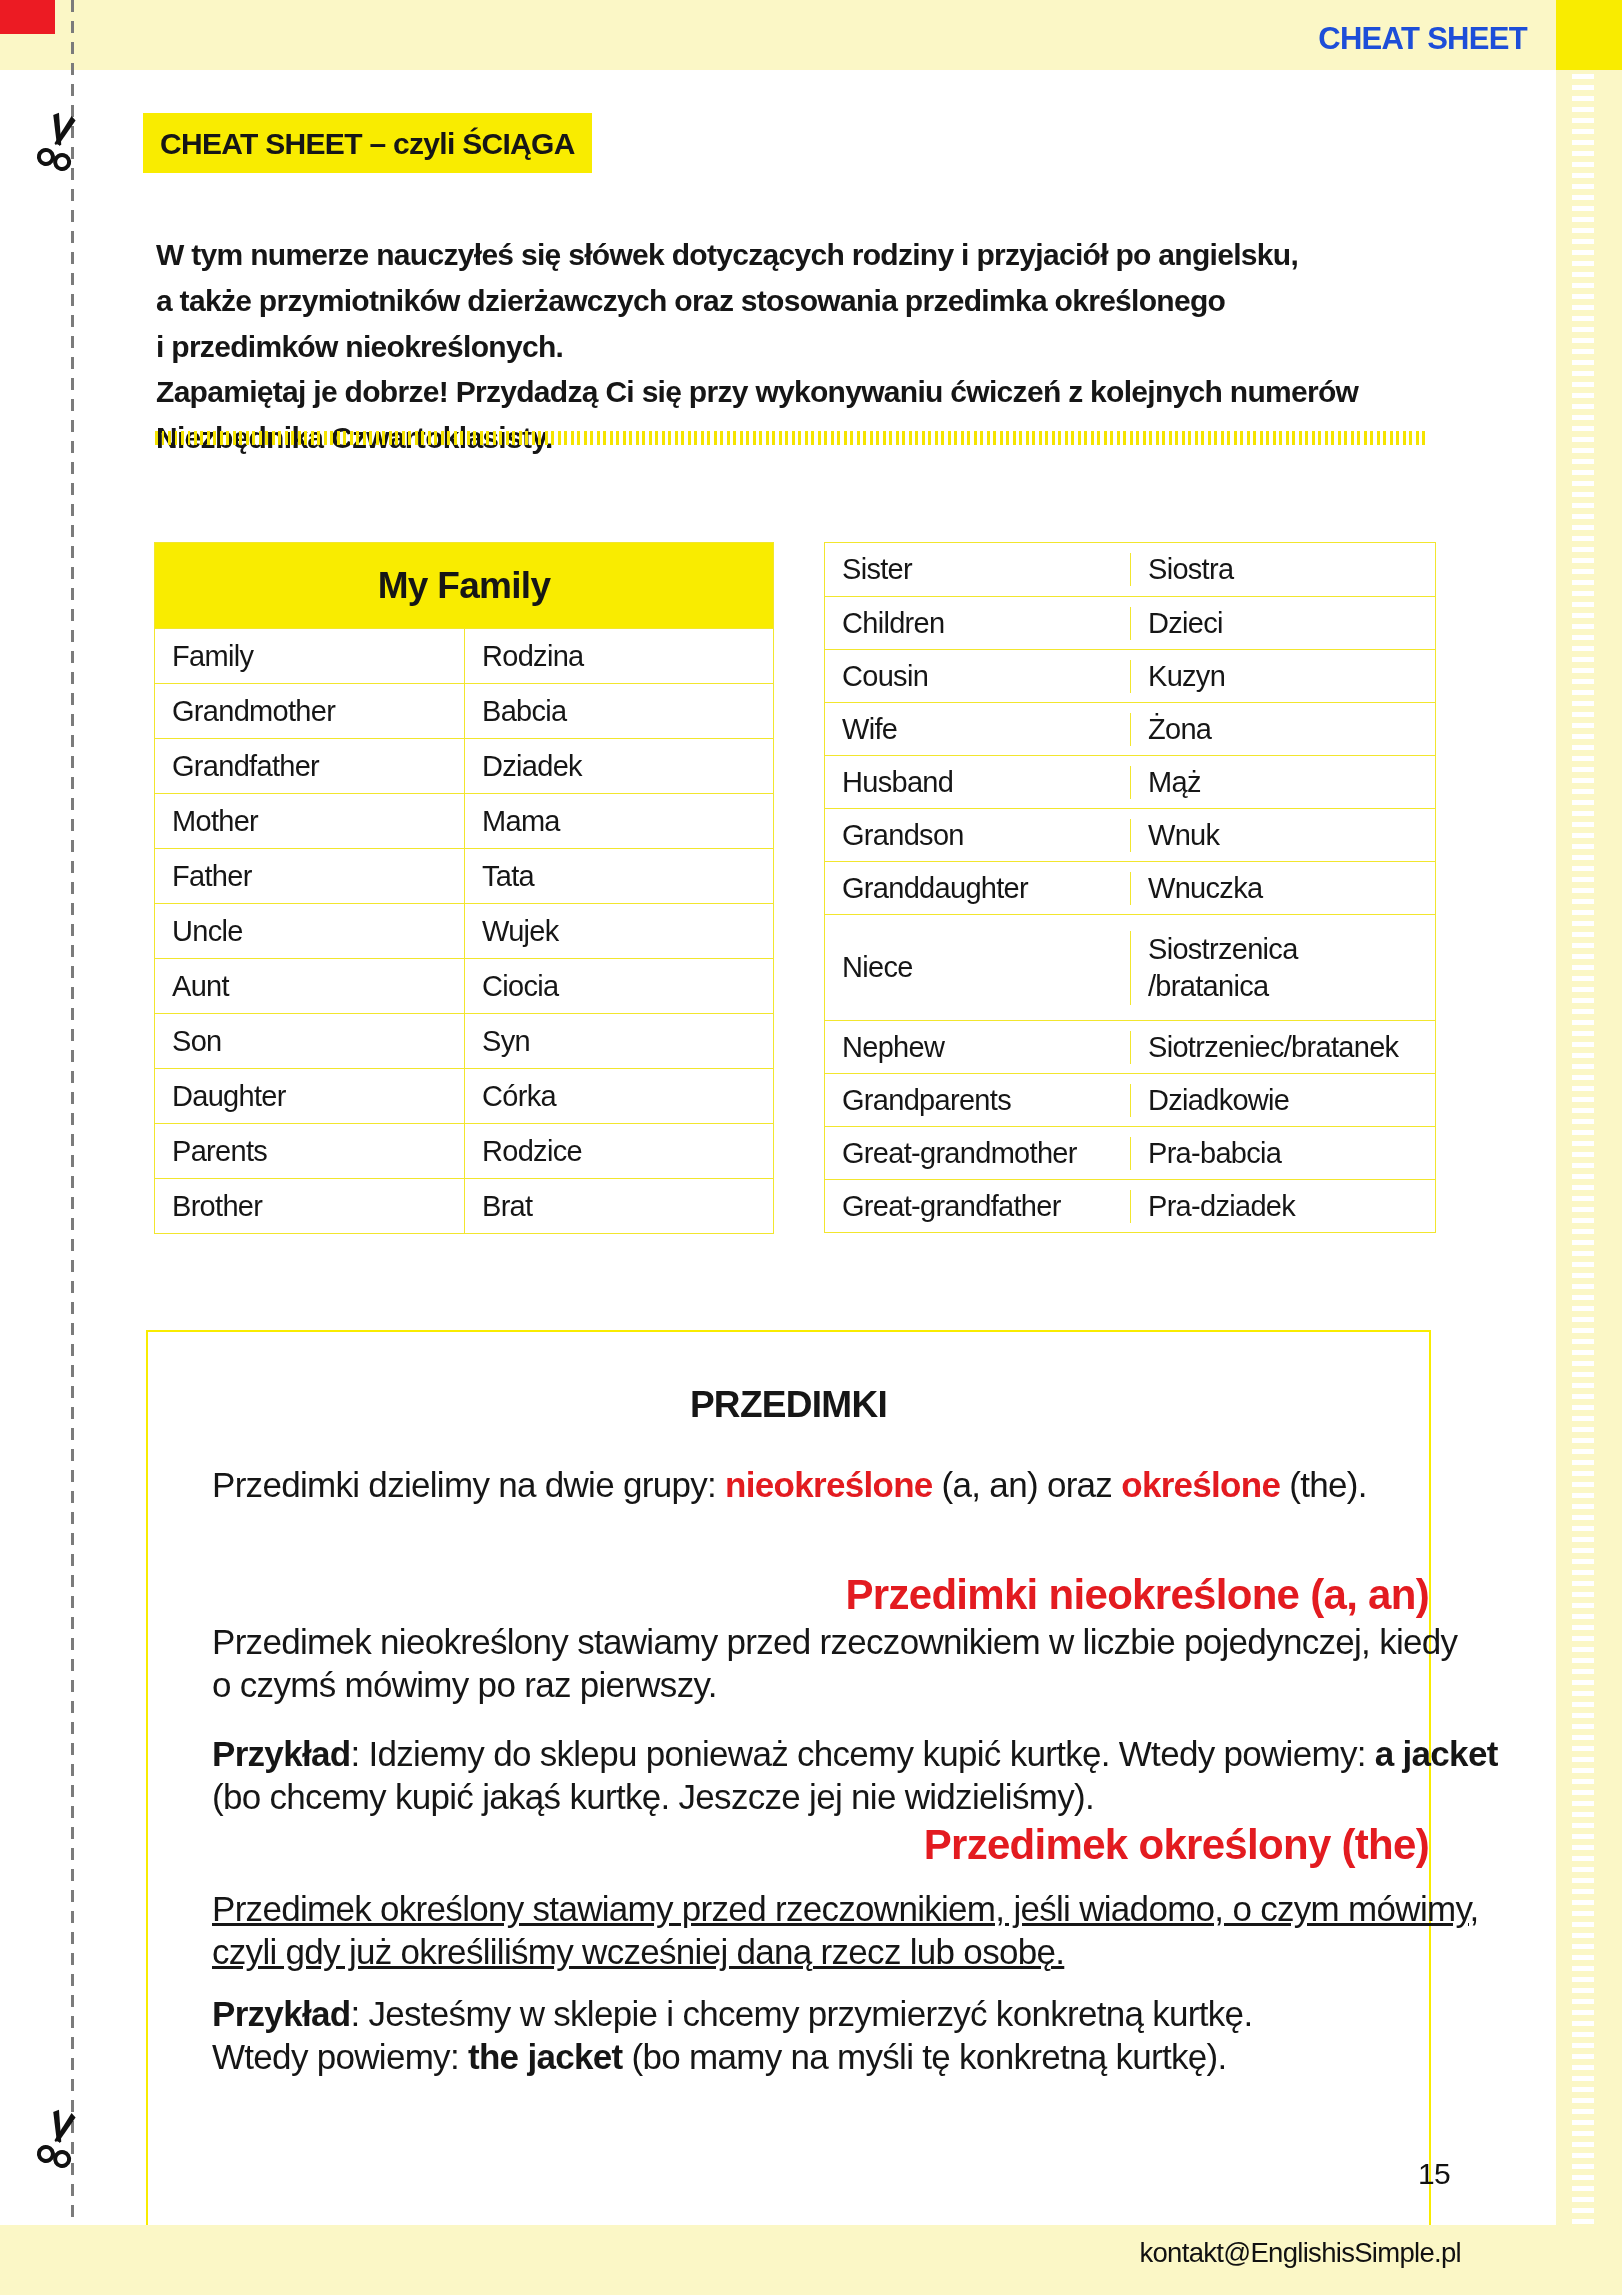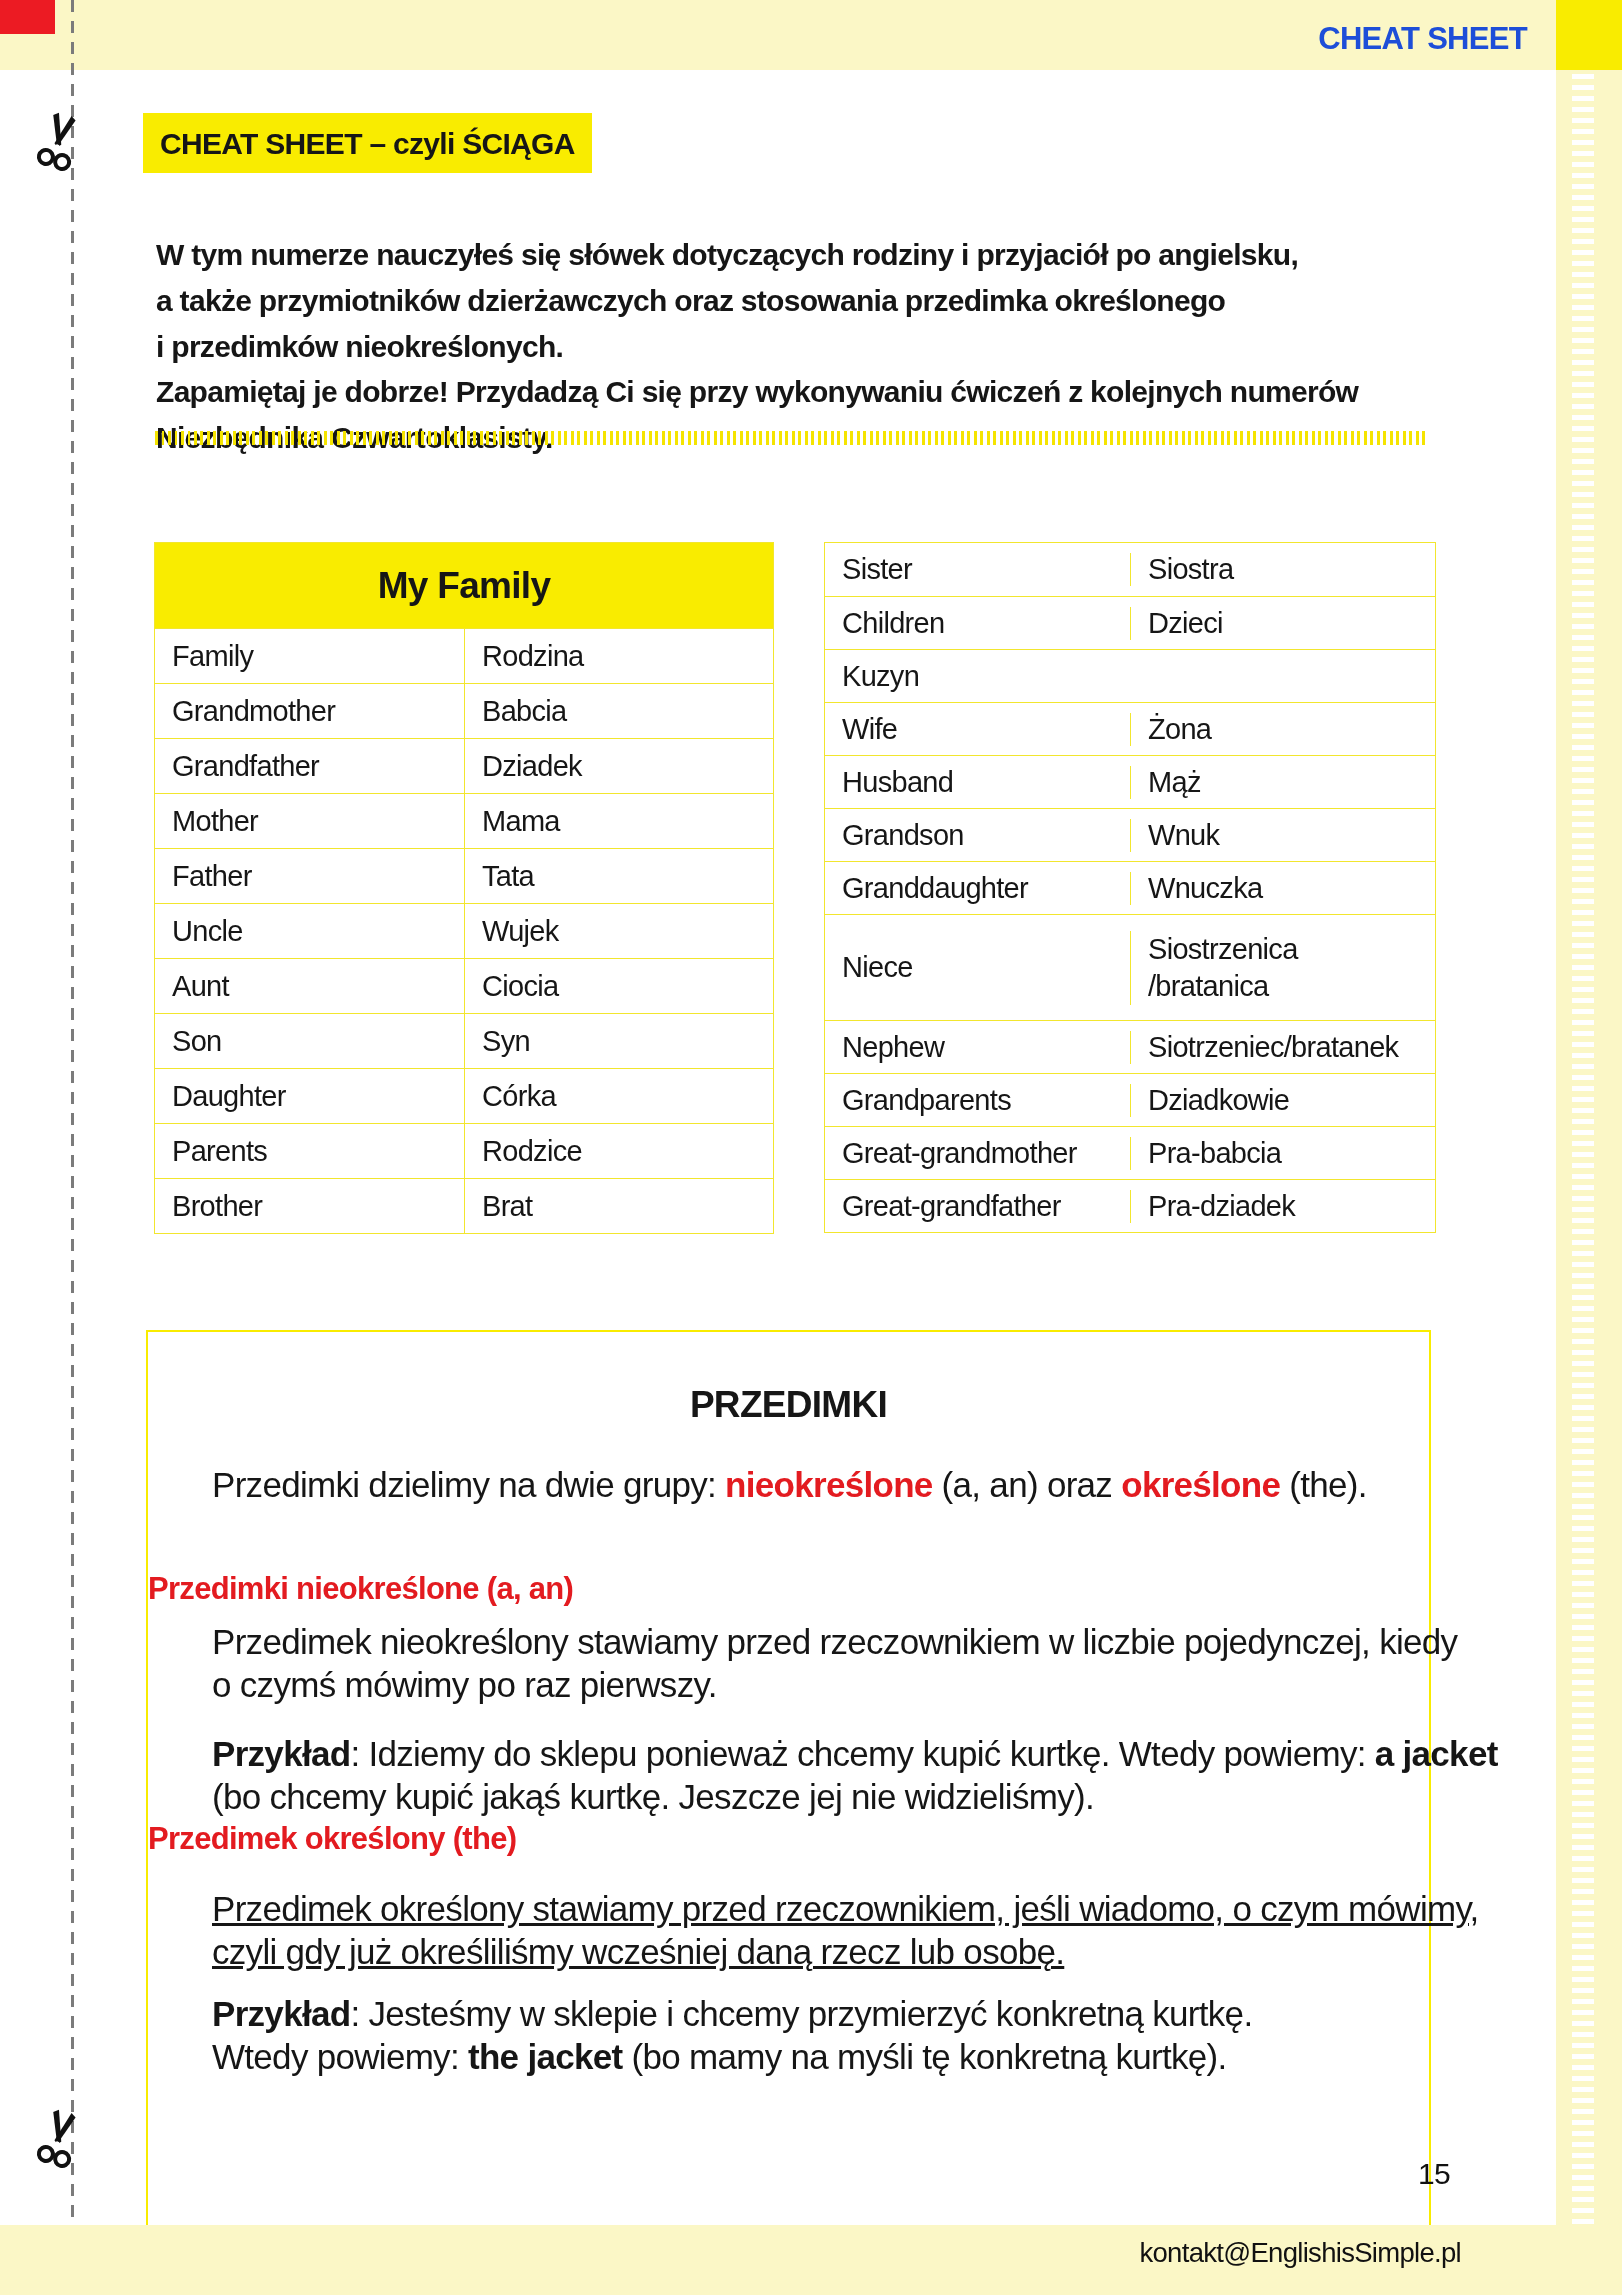--- a/index.html
+++ b/index.html
@@ -43,21 +43,21 @@
   .vcell{flex:1 1 50%;display:flex;align-items:center;padding-left:17px;font-size:29px;
     border-left:1.3px solid #F2E62E;box-sizing:border-box;}
   .vcell:first-child{border-left:none;}
   .pre{white-space:pre-line;line-height:37px;}
   
   .abox{position:absolute;left:146px;top:1330px;width:1285px;height:952px;
     border:2.6px solid #F9EC00;box-sizing:border-box;background:#fff;}
   .abox .bx{position:absolute;left:0;width:100%;}
   .abox-title{text-align:center;font-size:37px;font-weight:bold;}
   .apara{padding-left:64px;padding-right:39px;font-size:35px;line-height:43px;white-space:nowrap;}
-  .ahead{text-align:left;font-size:31px;font-weight:bold;color:#E31B20;}
+  .ahead{text-align:right;font-size:42px;font-weight:bold;color:#E31B20;}
   .red-b{color:#E31B20;font-weight:bold;}
   .b{font-weight:bold;}
   
   .page-number{position:absolute;right:173px;top:2157px;font-size:30px;color:#111;}
   .footer-band{position:absolute;left:0;top:2225px;width:1623px;height:71px;background:#FBF7C6;}
   .footer-text{position:absolute;right:162px;top:2237px;font-size:27.5px;color:#111;}
 </style>
 </head>
 <body>
 
@@ -156,20 +156,21 @@
   <div class="vtable right">
     <div class="vrow">
         <div class="vcell">Sister</div>
         <div class="vcell">Siostra</div>
       </div>
     <div class="vrow">
         <div class="vcell">Children</div>
         <div class="vcell">Dzieci</div>
       </div>
     <div class="vrow">
+        <div class="vcell">Cousin</div>
         <div class="vcell">Kuzyn</div>
       </div>
     <div class="vrow">
         <div class="vcell">Wife</div>
         <div class="vcell">Żona</div>
       </div>
     <div class="vrow">
         <div class="vcell">Husband</div>
         <div class="vcell">Mąż</div>
       </div>

